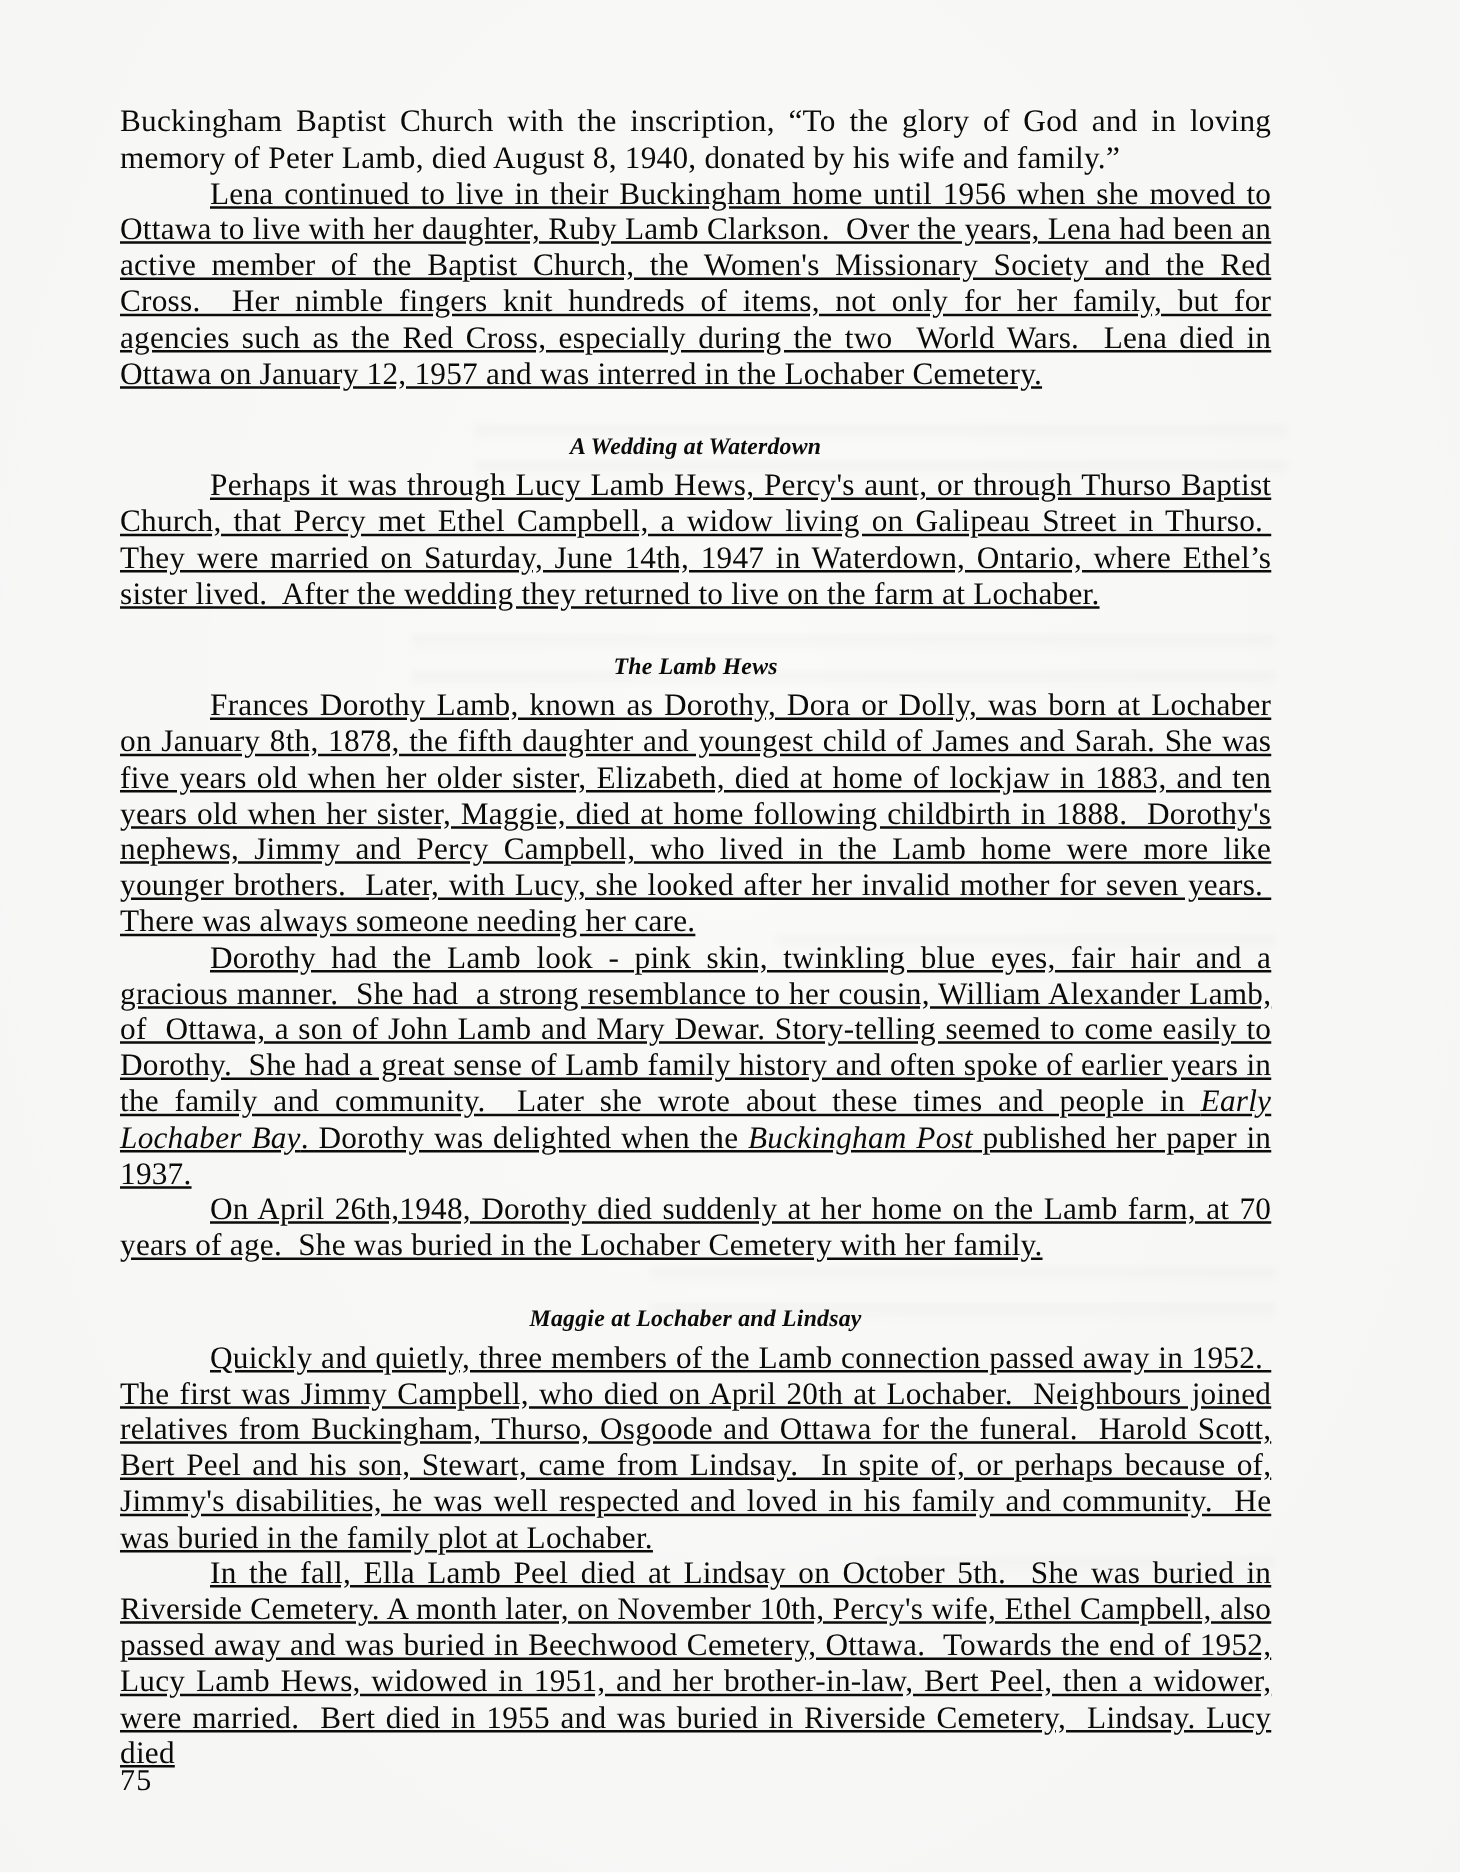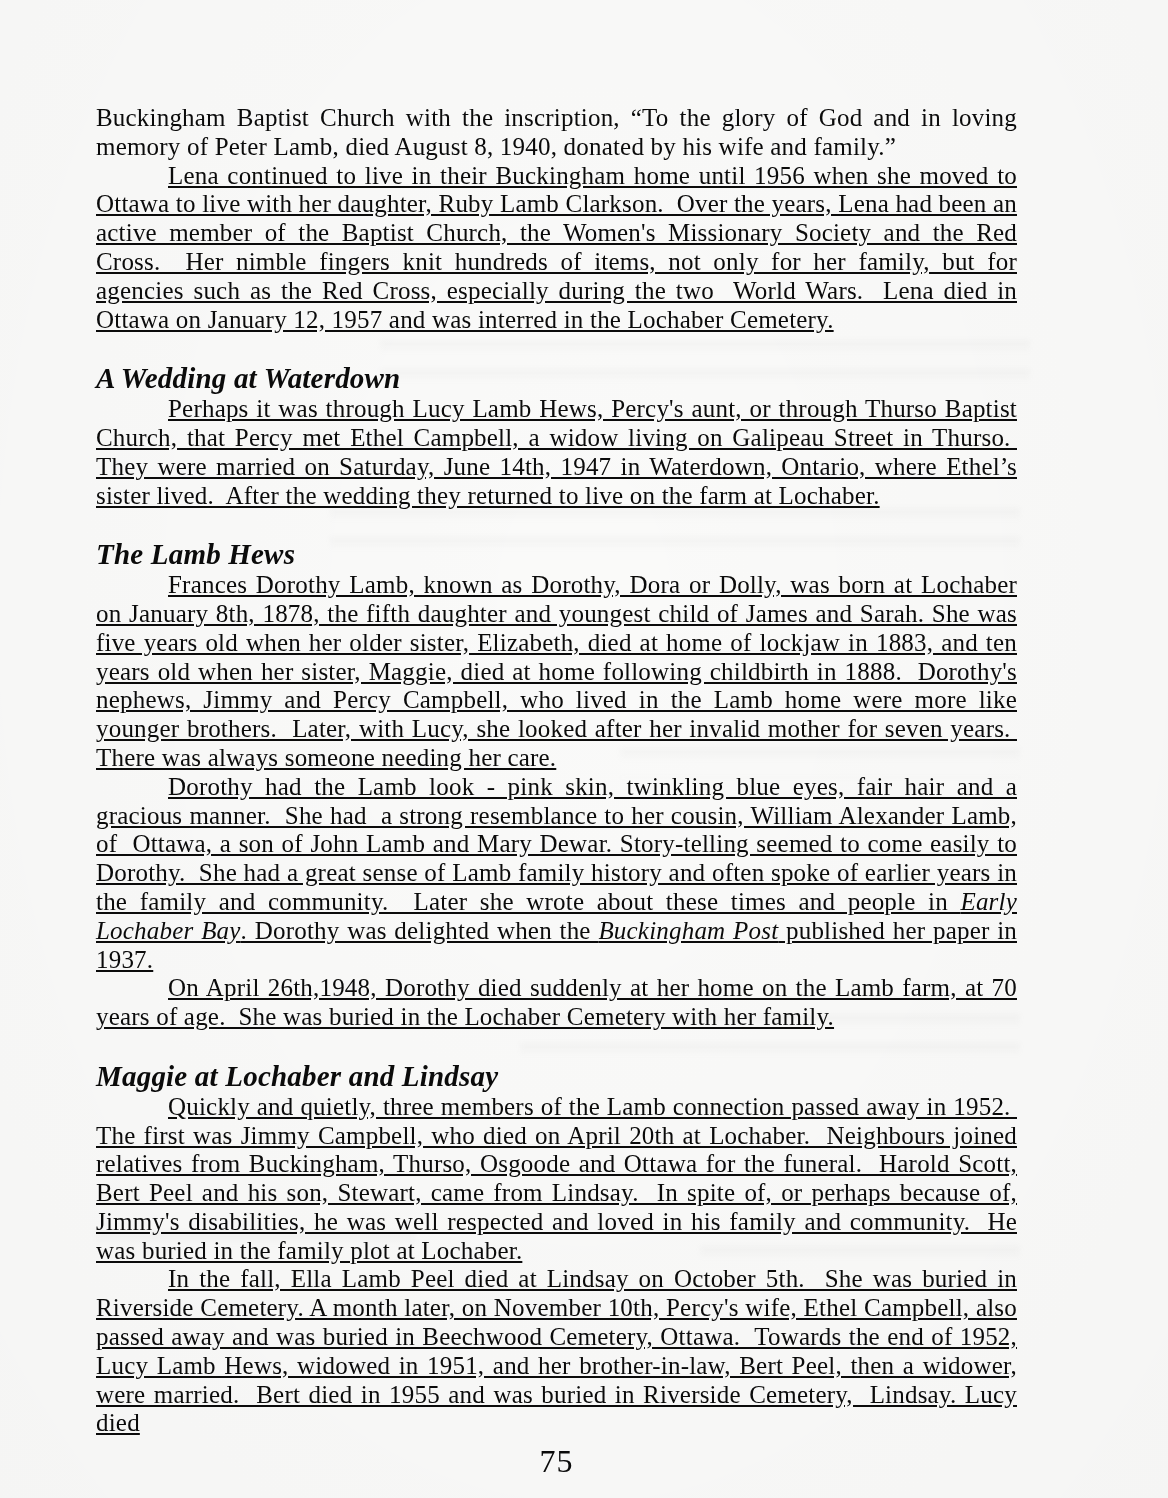--- a/index.html
+++ b/index.html
@@ -14,54 +14,53 @@
     background:
       radial-gradient(ellipse at 50% 40%, rgba(0,0,0,0.012), rgba(0,0,0,0.03)),
       #fdfdfc;
     overflow: hidden;
     color: #0b0b0b;
     font-family: "Liberation Serif", "DejaVu Serif", serif;
   }
   .content {
     position: absolute;
     left: 96px;
-    top: 104px;
+    top: 84px;
     width: 921px;
   }
   .content p.paragraph {
     margin: 0;
     font-size: 25px;
     line-height: 28.8px;
     text-align: justify;
     letter-spacing: 0.2px;
   }
   .content p.indent {
     text-indent: 72px;
     text-decoration: underline;
   }
   .content h2.heading {
     margin: 30px 0 2px 0;
-    font-size: 29px;
+    font-size: 19px;
     line-height: 28.8px;
     font-weight: bold;
     font-style: italic;
     letter-spacing: 0.2px;
+    text-align: center;
   }
   .content em {
     font-style: italic;
   }
   .page-number {
     position: absolute;
     left: 96px;
     top: 1412px;
     width: 921px;
-    text-align: center;
-    font-size: 32px;
+    font-size: 24px;
     letter-spacing: 1px;
-    margin-top: 31px;
   }
   
   .smudge {
     position: absolute;
     pointer-events: none;
     filter: blur(2.5px);
     opacity: 0.55;
     background-image: repeating-linear-gradient(
       to bottom,
       rgba(128,128,128,0.10) 0px,

